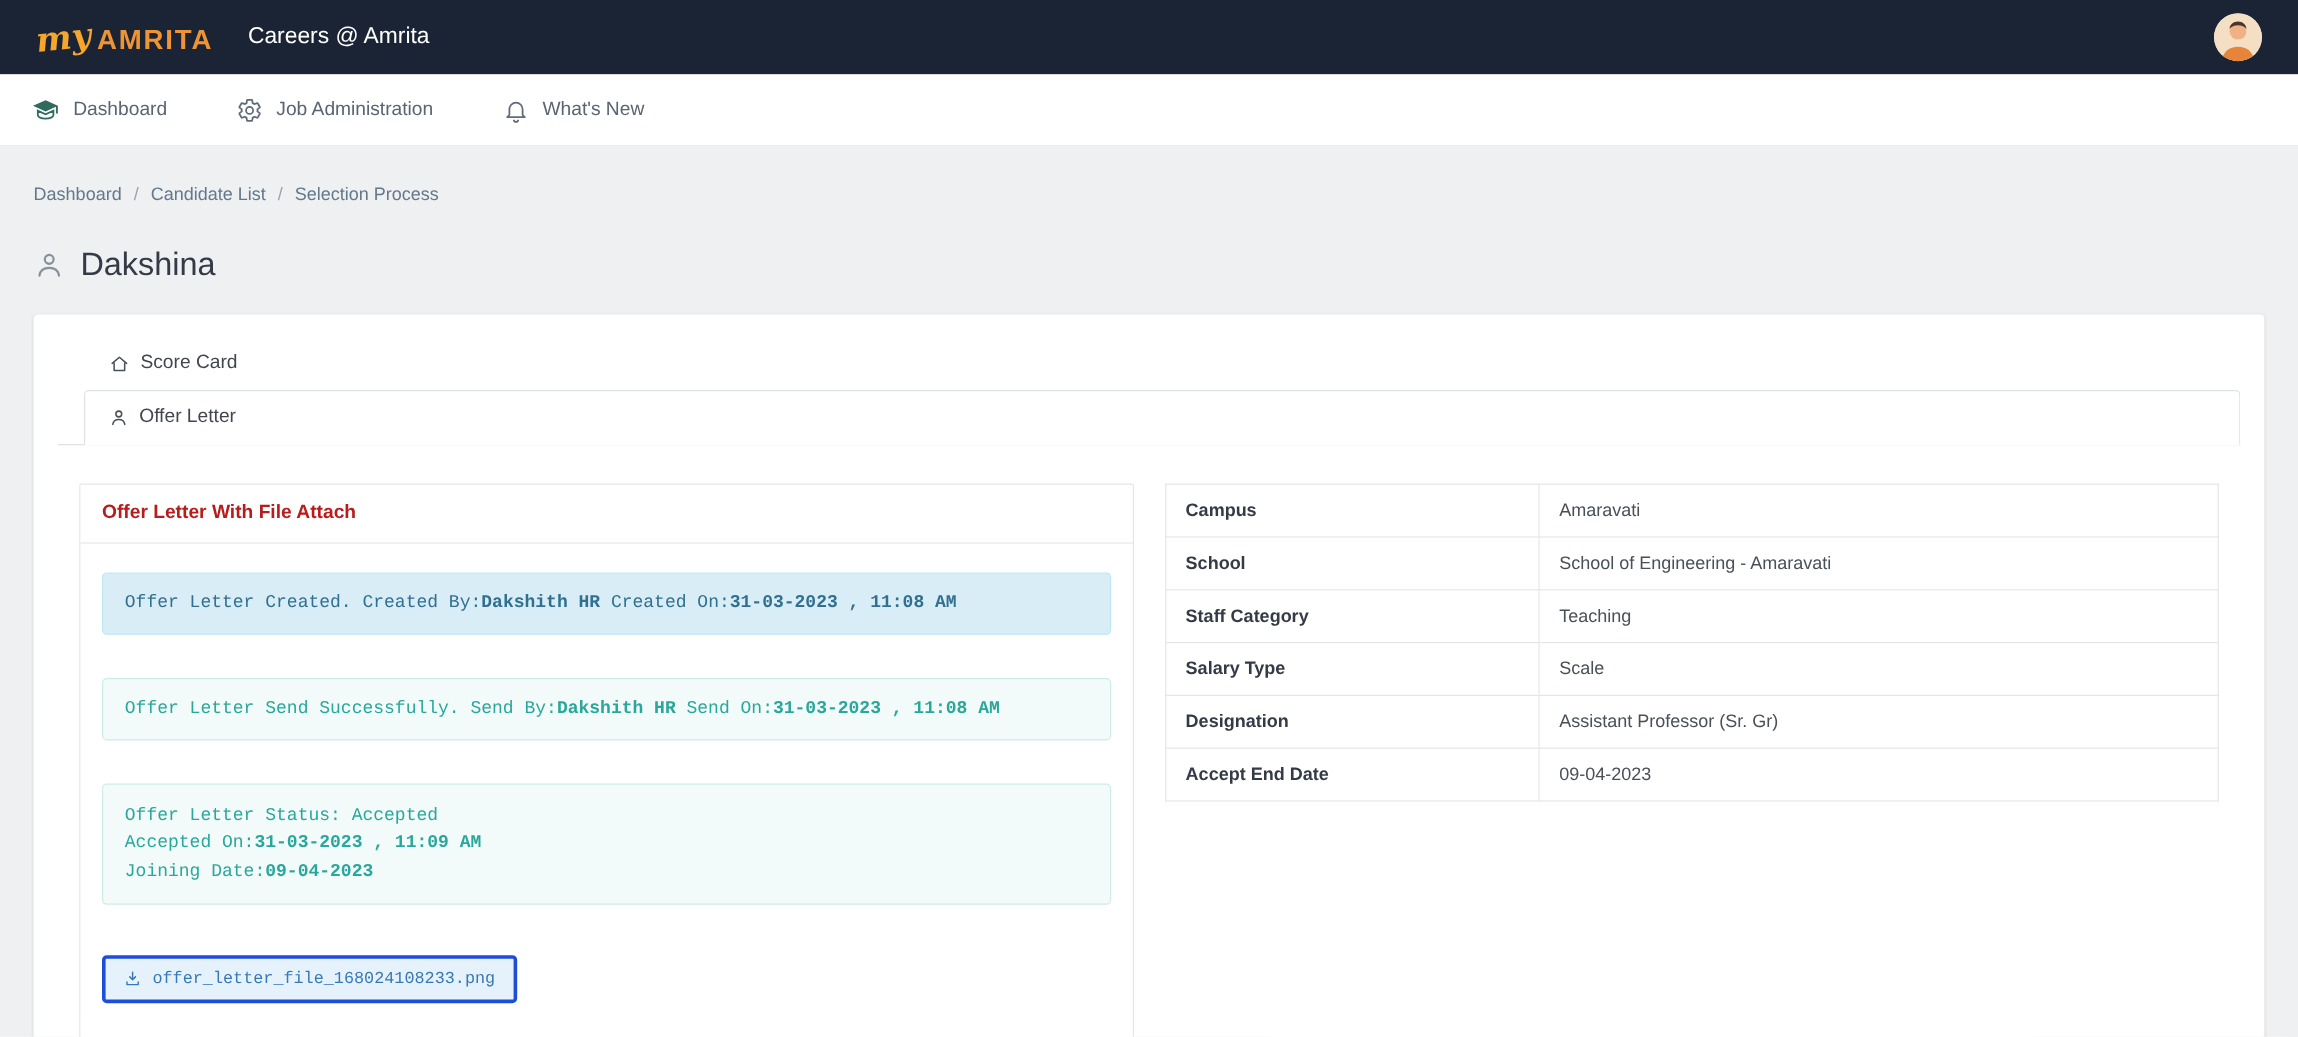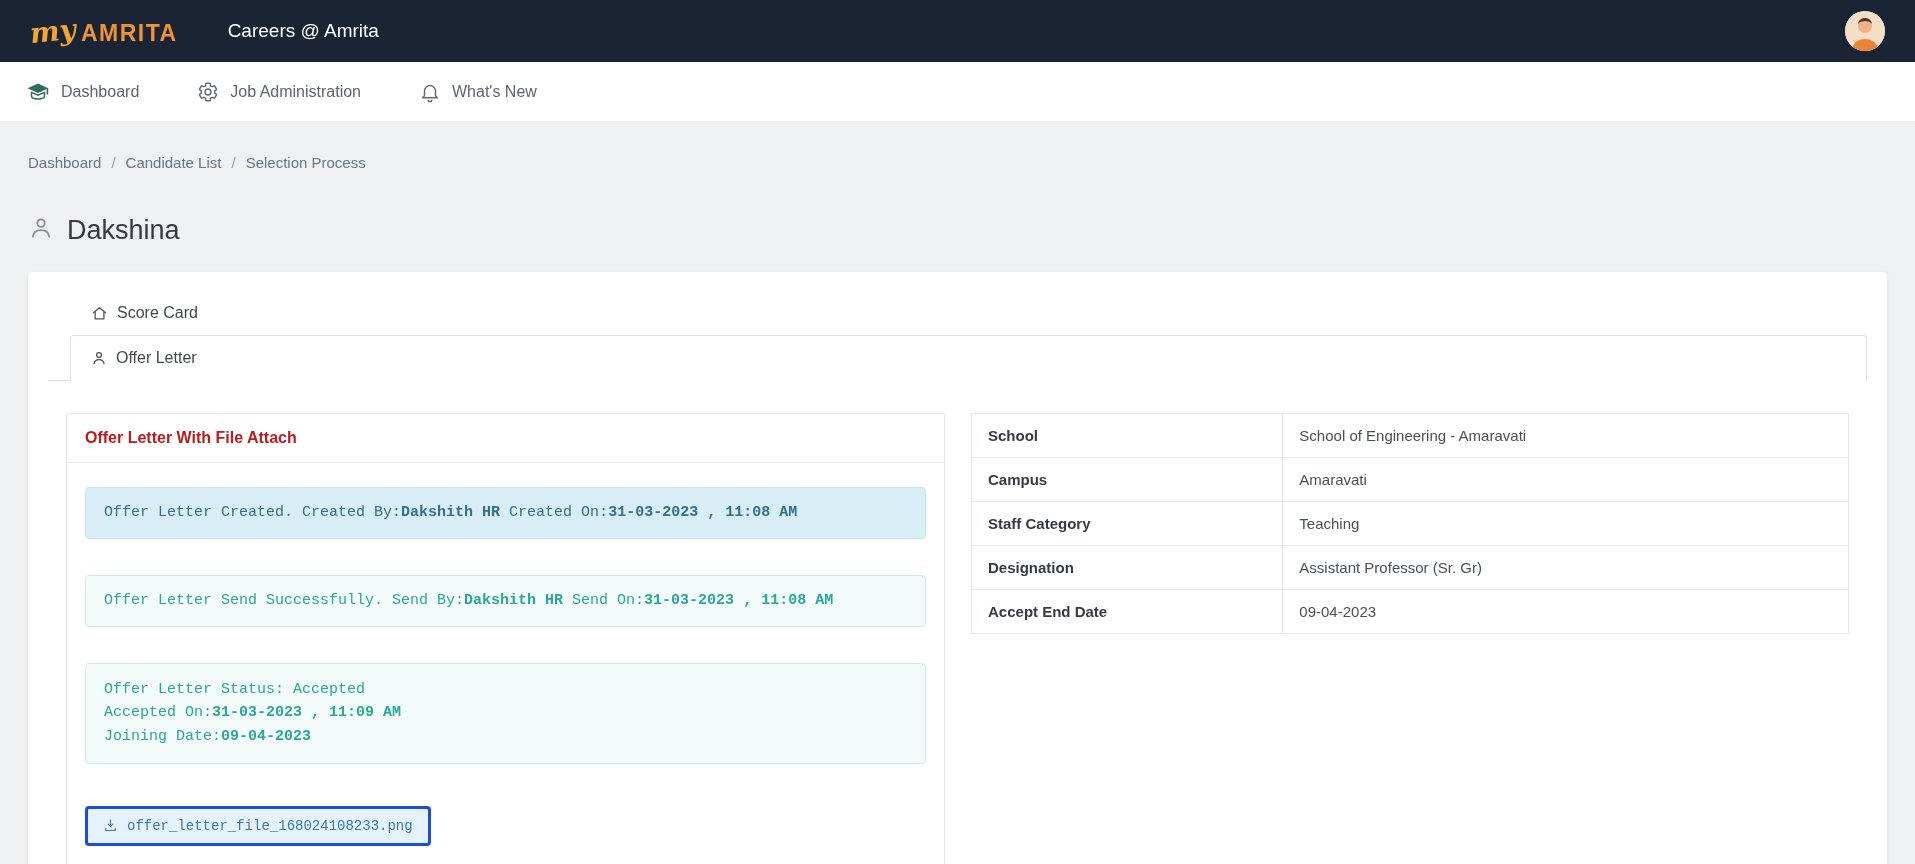--- a/index.html
+++ b/index.html
@@ -22,21 +22,21 @@
     font-family:"DejaVu Serif", serif;
     font-style:italic; font-weight:bold;
     color:#f6a62a; font-size:28px;
     transform:rotate(-6deg);
     margin-right:5px;
   }
   .logo-word {
     color:#ef9434; font-weight:700; font-size:23px;
     letter-spacing:1.5px;
   }
-  .app-title { color:#ffffff; font-size:19px; margin-left:50px; font-weight:400;text-align:center; }
+  .app-title { color:#ffffff; font-size:19px; margin-left:29px; font-weight:400;text-align:center; }
   .avatar {
     margin-left:auto; width:40px; height:40px; border-radius:50%;
     overflow:hidden; background:#e9edf2; cursor:pointer; flex:0 0 auto;
   }
 
   
   .navbar {
     height:60px; background:#ffffff; border-bottom:1px solid #e7e9ec;
     display:flex; align-items:center; padding:0 26px; gap:58px;
   }
@@ -48,21 +48,21 @@
 
   
   .content { padding:0 28px; }
   .breadcrumb {
     margin-top:32px; font-size:15px; color:#9aa4af;
     display:flex; gap:10px; align-items:center;
   }
   .crumb { color:#64788c; cursor:pointer; }
 
   .page-title-row {
-    margin-top:44px; display:flex; gap:13px;
+    margin-top:34px; display:flex; align-items:center; gap:13px;
   }
   .page-title { font-size:27px; font-weight:500; color:#343a46; }
 
   
   .card {
     margin:26px 0 0 0; background:#ffffff; border-radius:4px;
     box-shadow:0 1px 3px rgba(20,30,50,.10);
     padding:18px 20px 24px 20px;
     min-height:560px;
   }
@@ -234,32 +234,36 @@
             </svg>
             <span>offer_letter_file_168024108233.png</span>
           </div>
 
         </div>
       </div>
 
       <table class="details-table">
         <tbody>
           <tr>
+            <td class="lbl">Campus</td>
+            <td class="val">Amaravati</td>
+          </tr>
+          <tr>
             <td class="lbl">School</td>
             <td class="val">School of Engineering - Amaravati</td>
           </tr>
           <tr>
-            <td class="lbl">Campus</td>
-            <td class="val">Amaravati</td>
-          </tr>
-          <tr>
             <td class="lbl">Staff Category</td>
             <td class="val">Teaching</td>
           </tr>
           <tr>
+            <td class="lbl">Salary Type</td>
+            <td class="val">Scale</td>
+          </tr>
+          <tr>
             <td class="lbl">Designation</td>
             <td class="val">Assistant Professor (Sr. Gr)</td>
           </tr>
           <tr>
             <td class="lbl">Accept End Date</td>
             <td class="val">09-04-2023</td>
           </tr>
         </tbody>
       </table>
 

